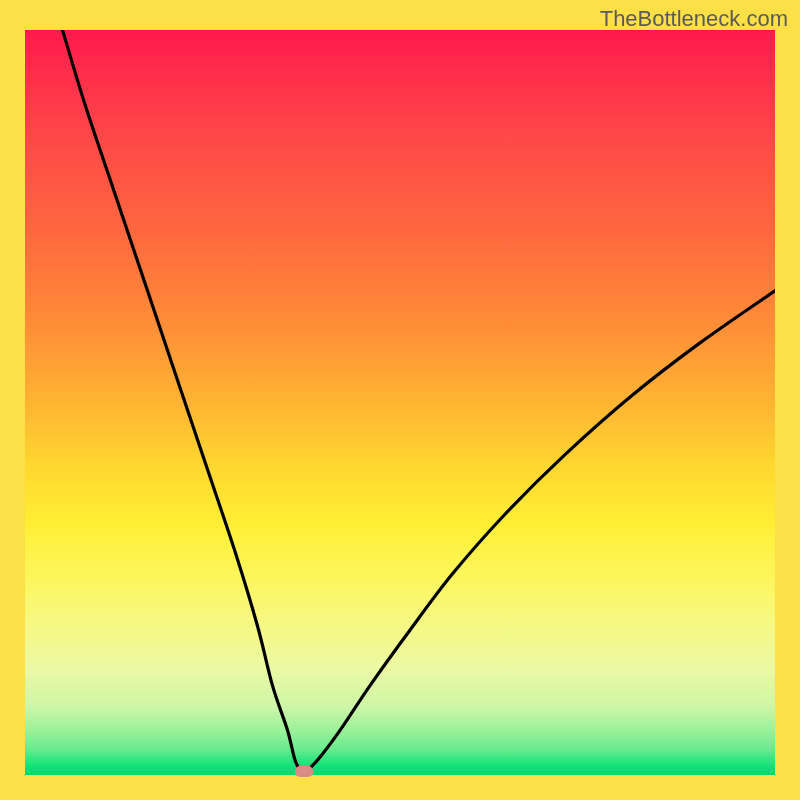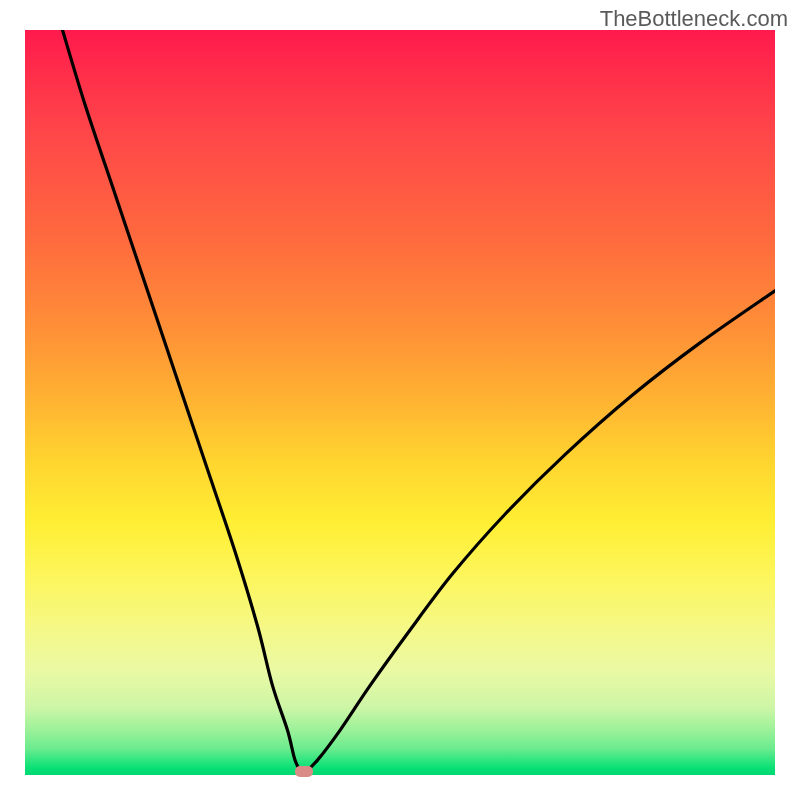--- a/index.html
+++ b/index.html
@@ -8,21 +8,21 @@
     width: 800px;
     height: 800px;
     background: #000;
     font-family: Arial, Helvetica, sans-serif;
     overflow: hidden;
   }
   .outer-frame {
     position: relative;
     width: 800px;
     height: 800px;
-    background: #ffffff;
+    background: #fde047;
   }
   .watermark {
     position: absolute;
     top: 6px;
     right: 12px;
     color: #5a5a5a;
     font-size: 22px;
     font-weight: 500;
     font-family: Arial, Helvetica, sans-serif;
     letter-spacing: 0px;

